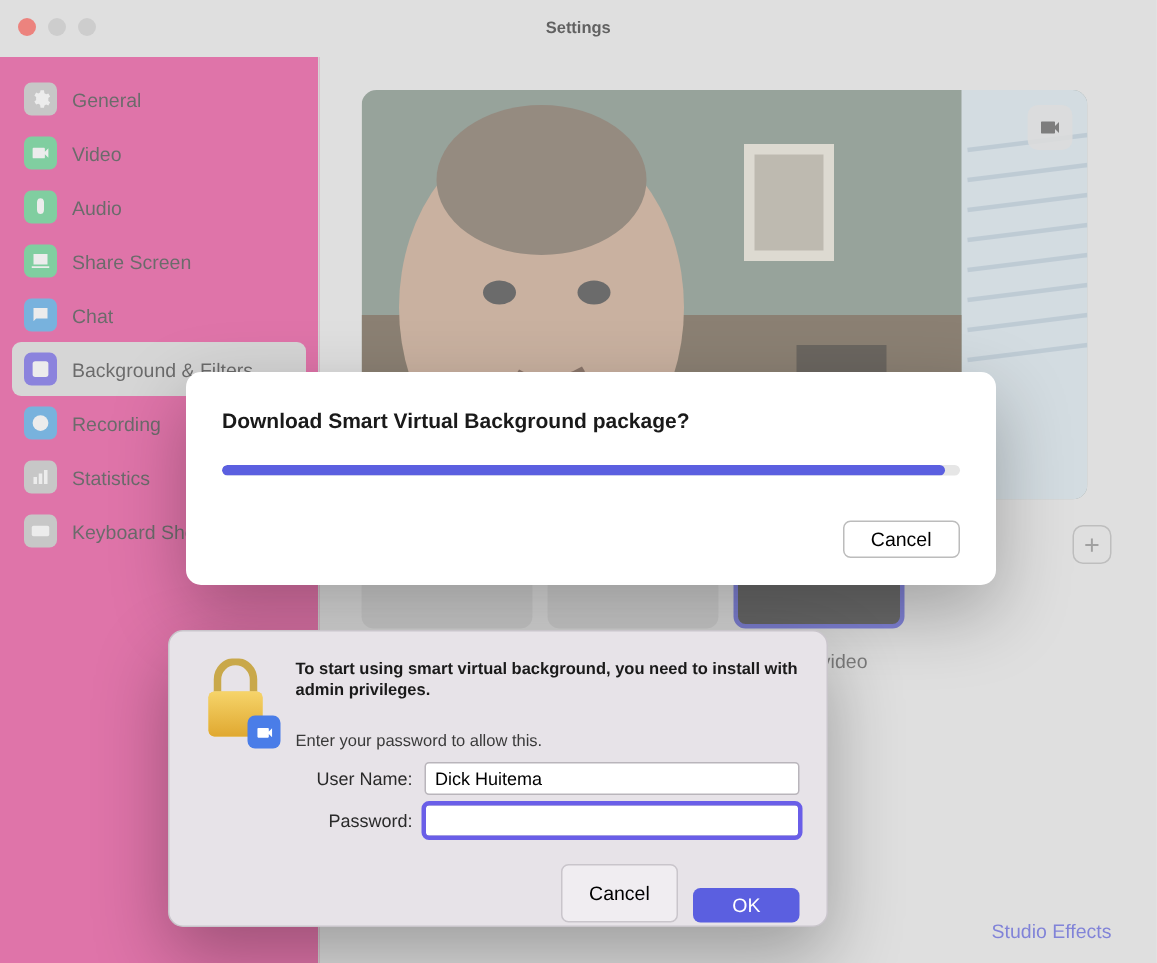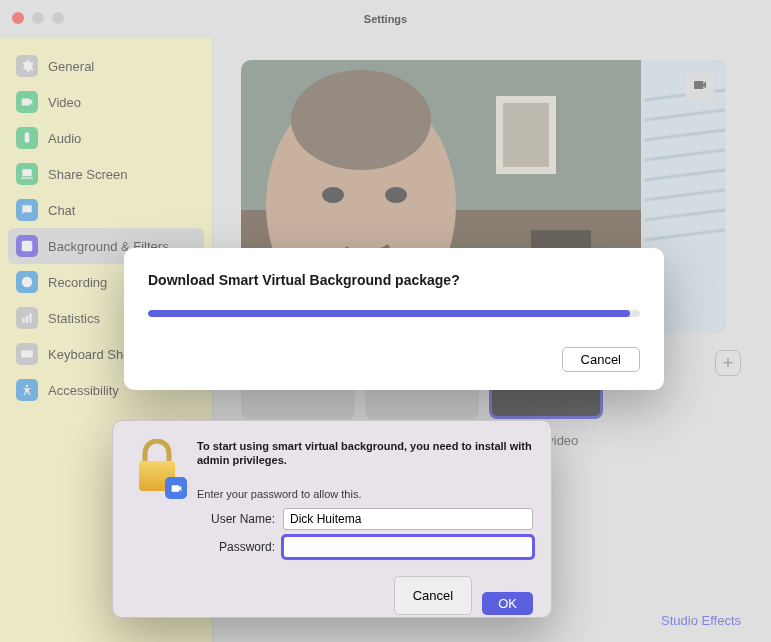--- a/index.html
+++ b/index.html
@@ -6,21 +6,21 @@
   body { width: 771px; height: 642px; background: #ececec; position: relative; overflow: hidden; }
   .overlay { position:absolute; inset:0; background:rgba(200,200,200,0.35); pointer-events:none; z-index:5; }
 
   .titlebar { height: 38px; display:flex; align-items:center; justify-content:center; position:relative; }
   .traffic { position:absolute; left:12px; top:12px; display:flex; gap:8px; }
   .traffic span { width:12px; height:12px; border-radius:50%; background:#d0d0d0; }
   .traffic span.red { background:#ff5f57; }
   .title { font-weight:600; font-size:11px; color:#2a2a2a; }
 
   .main { display:flex; height: calc(642px - 38px); }
-  .sidebar { width:213px; background:#fef9c3; border-right:1px solid #dcdcdc; padding:10px 8px;text-align:right; }
+  .sidebar { width:213px; background:#ec4899; border-right:1px solid #dcdcdc; padding:10px 8px;text-align:right; }
   .side-item { display:flex; align-items:center; gap:10px; padding:7px 8px; border-radius:6px; font-size:13px; color:#3a3a3a; }
   .side-item.active { background:#dedede; }
   .side-icon { width:22px; height:22px; border-radius:5px; display:flex; align-items:center; justify-content:center; color:#fff; font-size:13px; }
   .side-icon svg { width:14px; height:14px; fill:#fff; }
 
   .content { flex:1; padding:22px 28px 16px 28px; position:relative; }
   .preview { width:484px; height:273px; border-radius:10px; overflow:hidden; position:relative; }
   .preview-bg { position:absolute; inset:0; }
   .preview-badge { position:absolute; top:10px; right:10px; width:30px; height:30px; background:rgba(230,230,230,0.85); border-radius:7px; display:flex; align-items:center; justify-content:center; }
   .preview-badge svg { width:16px; height:16px; fill:#555; }
@@ -53,21 +53,21 @@
   .auth-text p { font-size:11px; color:#3a3a3a; margin-top:20px; }
   .fields { margin-top:8px; }
   .row { display:flex; align-items:center; gap:8px; margin-top:6px; }
   .row label { width:76px; text-align:right; font-size:12px; color:#2a2a2a; margin-left:auto;}
   .field-wrap{ display:flex; align-items:center; justify-content:flex-end; gap:8px;}
   .row input, .row .val { width:250px; height:22px; font-size:12px; padding:0 6px; border:1px solid #b9b5bb; border-radius:3px; background:#fff; }
   .row .val { display:flex; align-items:center; background:#fff; }
   .row input.pw { outline:3px solid #6a5ee8; outline-offset:-1px; }
   .auth-btns { display:flex; justify-content:flex-end; gap:10px; margin-top:18px; }
   .btn.gray { background:#f0edf1; border:1px solid #c9c5cb; }
-  .btn.blue { background:#5b5fe0; color:#fff; padding:4px 16px;margin-top:16px; }
+  .btn.blue { background:#5b5fe0; color:#fff; padding:4px 26px;margin-top:16px; }
 </style>
 </head>
 <body>
 
 <div class="overlay"></div>
 
 <div class="titlebar">
   <div class="traffic">
     <span class="red"></span>
     <span></span>
@@ -148,29 +148,20 @@
         </div>
         <span>Statistics</span>
       </div>
       <div class="side-item">
         <div class="side-icon" style="background: rgb(198, 198, 198);">
           <svg viewBox="0 0 24 24">
             <rect x="2" y="6" width="20" height="12" rx="2"></rect>
           </svg>
         </div>
         <span>Keyboard Shortcuts</span>
-      </div>
-      <div class="side-item">
-        <div class="side-icon" style="background: rgb(78, 167, 232);">
-          <svg viewBox="0 0 24 24">
-            <circle cx="12" cy="5" r="2"></circle>
-            <path d="M4 9h16l-5 2v4l3 6h-2l-3-5h-2l-3 5H6l3-6v-4z"></path>
-          </svg>
-        </div>
-        <span>Accessibility</span>
       </div>
     </div>
 
   <div class="content">
     <div class="preview">
       <svg class="preview-bg" viewBox="0 0 484 273" preserveAspectRatio="none">
         <rect x="0" y="0" width="484" height="273" fill="#7d8f83"></rect>
         <rect x="400" y="0" width="84" height="273" fill="#d9e6ef"></rect>
         <g stroke="#b9cddb" stroke-width="3">
           <line x1="404" y1="40" x2="484" y2="30"></line>

